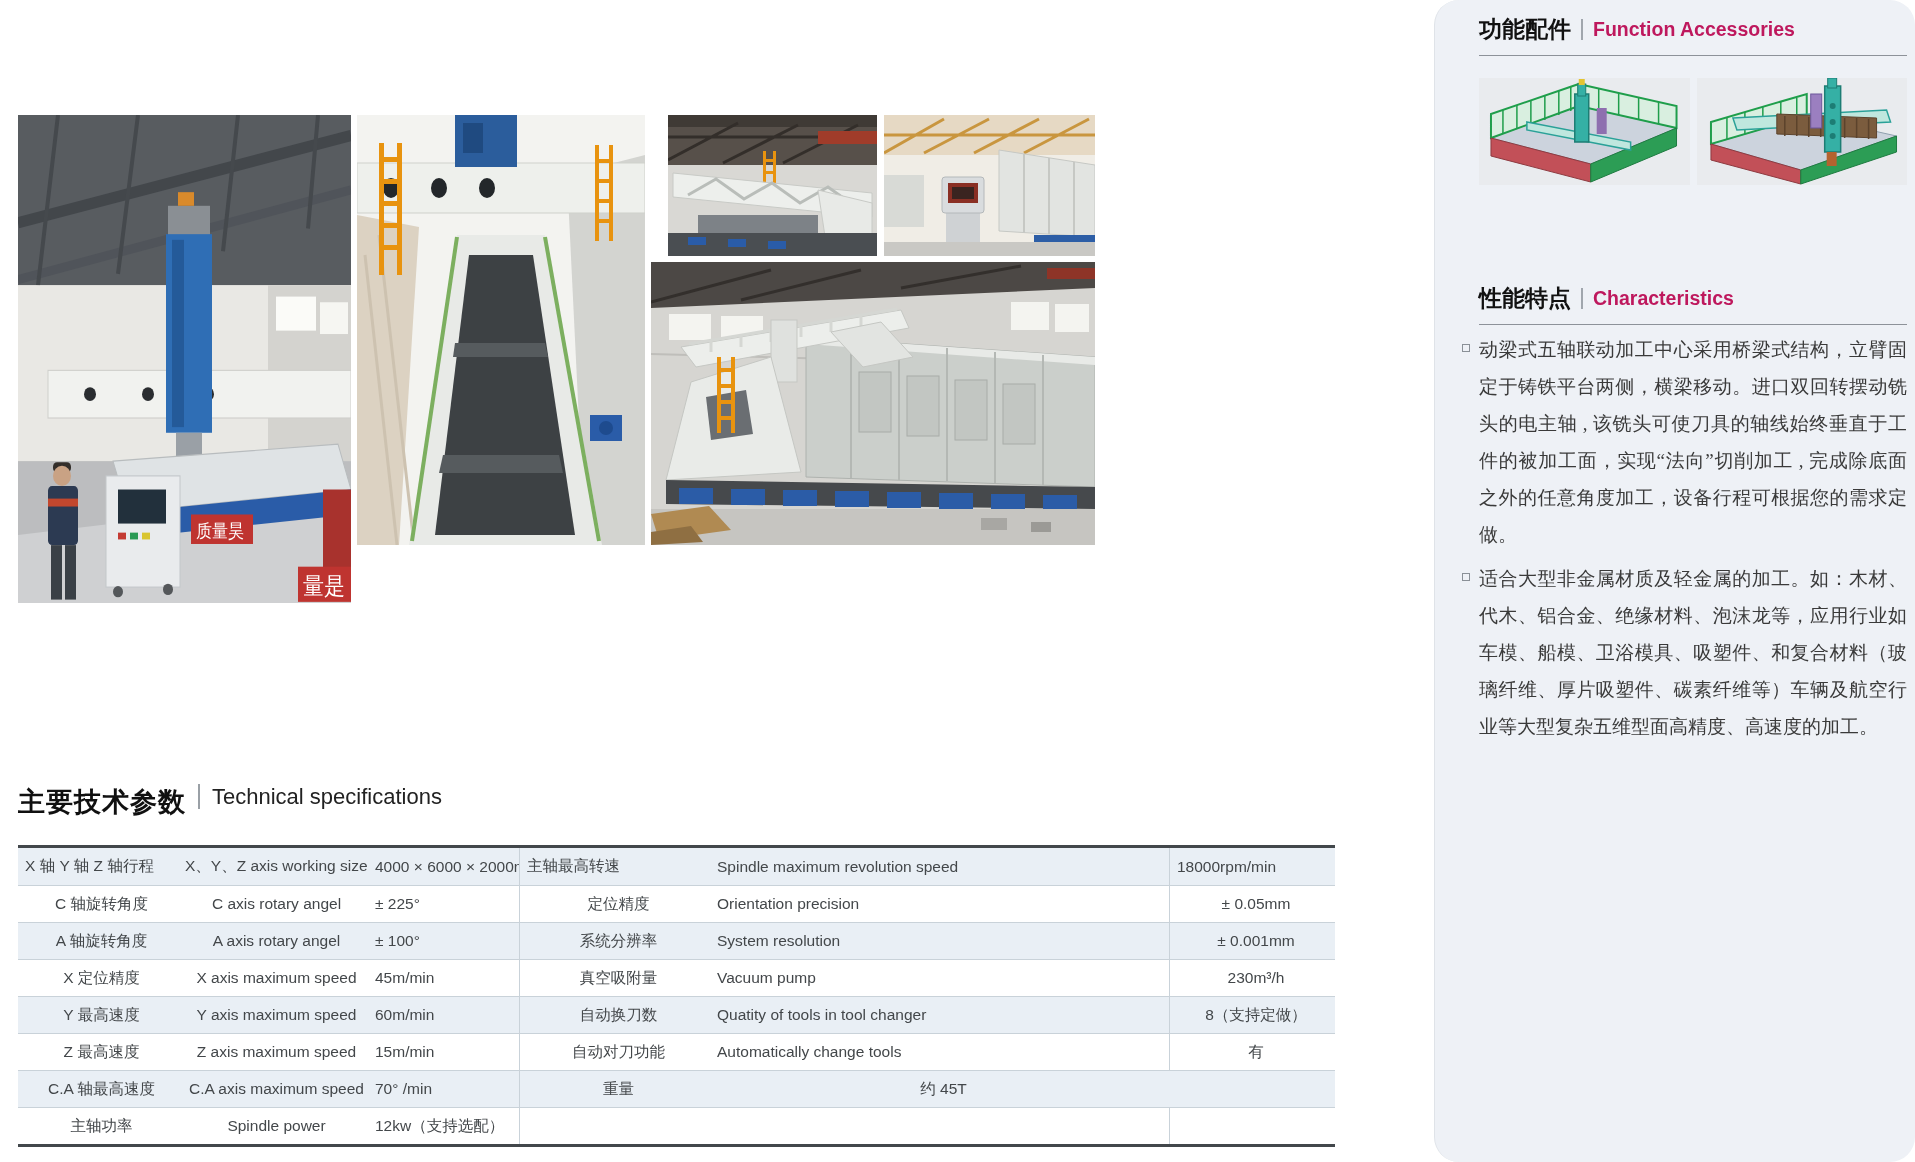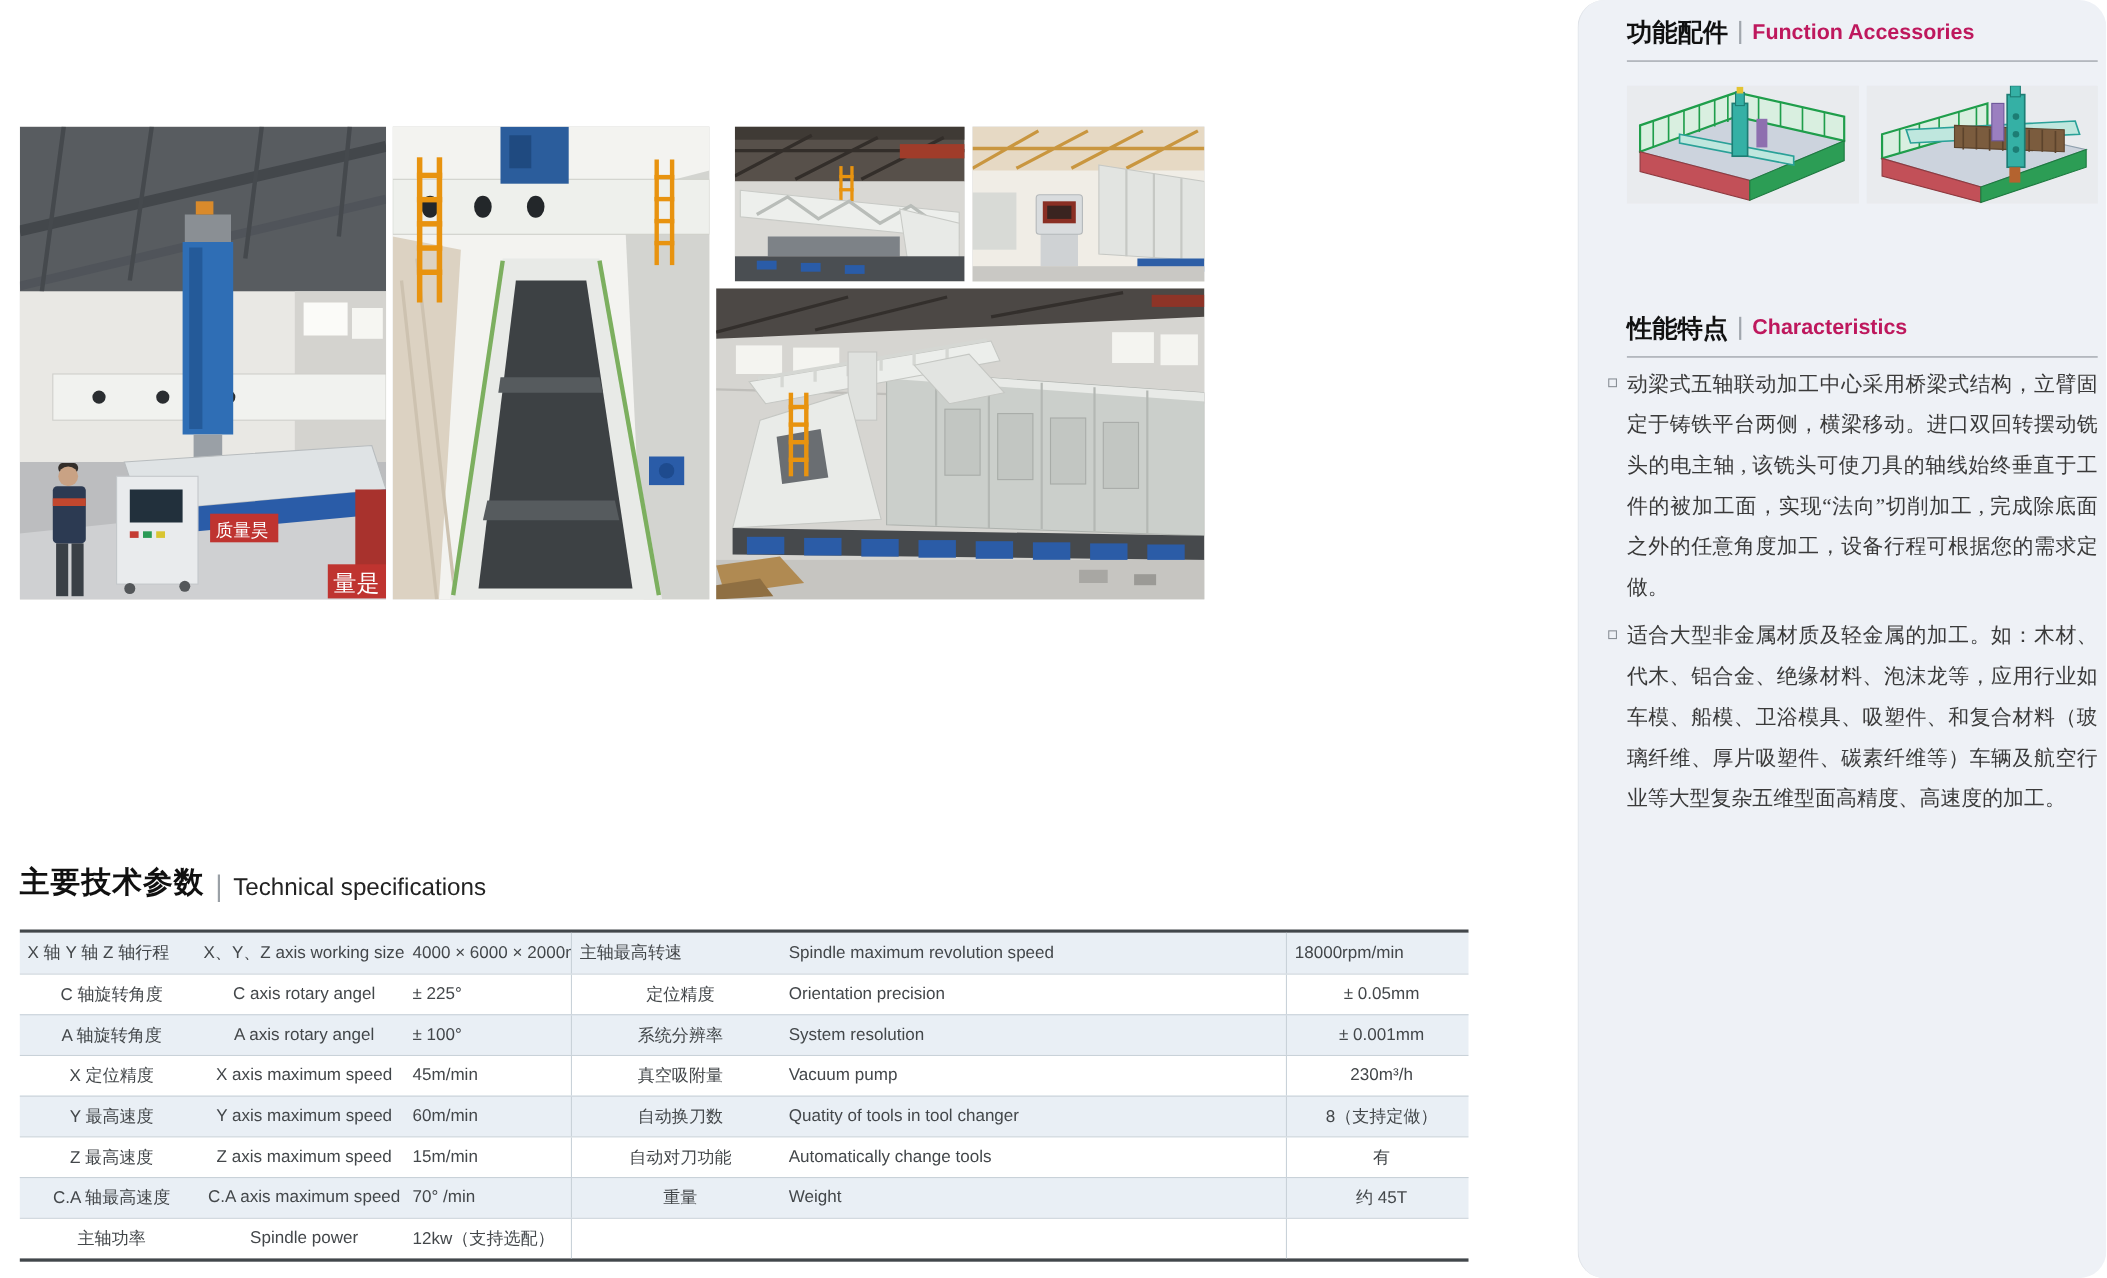--- a/index.html
+++ b/index.html
@@ -3,28 +3,28 @@
 <meta charset="utf-8">
 <style>
   * { margin:0; padding:0; box-sizing:border-box; }
   html,body { background:#ffffff; }
   body { font-family:"Liberation Sans","DejaVu Sans",sans-serif; }
   .page { position:relative; width:1915px; height:1162px; background:#ffffff; overflow:hidden; }
 
   
   .photo { position:absolute; overflow:hidden; background:#dcdcda; }
   .photo svg { display:block; width:100%; height:100%; }
-  .p1 { left:18px;  top:115px; width:333px; height:430px; }
+  .p1 { left:18px;  top:115px; width:333px; height:488px; }
   .p2 { left:357px; top:115px; width:288px; height:430px; }
   .p3 { left:668px; top:115px; width:209px; height:141px; }
   .p4 { left:884px; top:115px; width:211px; height:141px; }
   .p5 { left:651px; top:262px; width:444px; height:283px; }
 
   
-  .spec-heading { position:absolute; left:18px; top:784px; display:flex; align-items:flex-end; }
+  .spec-heading { position:absolute; left:18px; top:784px; display:flex; align-items:flex-start; }
   .spec-heading .h-cn { font-size:27px; font-weight:bold; color:#101010; letter-spacing:1px; }
   .spec-heading .h-sep { width:2px; height:25px; background:#9aa0a6; margin:0 12px; }
   .spec-heading .h-en { font-size:22px; font-weight:400; color:#222; }
 
   
   .spec-table { position:absolute; left:18px; top:845px; width:1317px;
                 border-top:3px solid #42474b; border-bottom:3px solid #42474b; }
   .tr { display:grid; grid-template-columns:160px 190px 152px 190px 460px 165px;
         height:37px; align-items:center; font-size:15.5px; color:#43474a; }
   .tr + .tr { border-top:1px solid #c9d2d9;text-align:center; }
@@ -276,21 +276,20 @@
       <div class="td v3">15m/min</div>
       <div class="td">自动对刀功能</div>
       <div class="td v5">Automatically change tools</div>
       <div class="td">有</div>
     </div>
     <div class="tr">
       <div class="td">C.A 轴最高速度</div>
       <div class="td">C.A axis maximum speed</div>
       <div class="td v3">70°  /min</div>
       <div class="td">重量</div>
-      <div class="td v5">Weight</div>
       <div class="td">约 45T</div>
     </div>
     <div class="tr">
       <div class="td">主轴功率</div>
       <div class="td">Spindle power</div>
       <div class="td v3">12kw（支持选配）</div>
       <div class="td"></div>
       <div class="td v5"></div>
       <div class="td"></div>
     </div>

